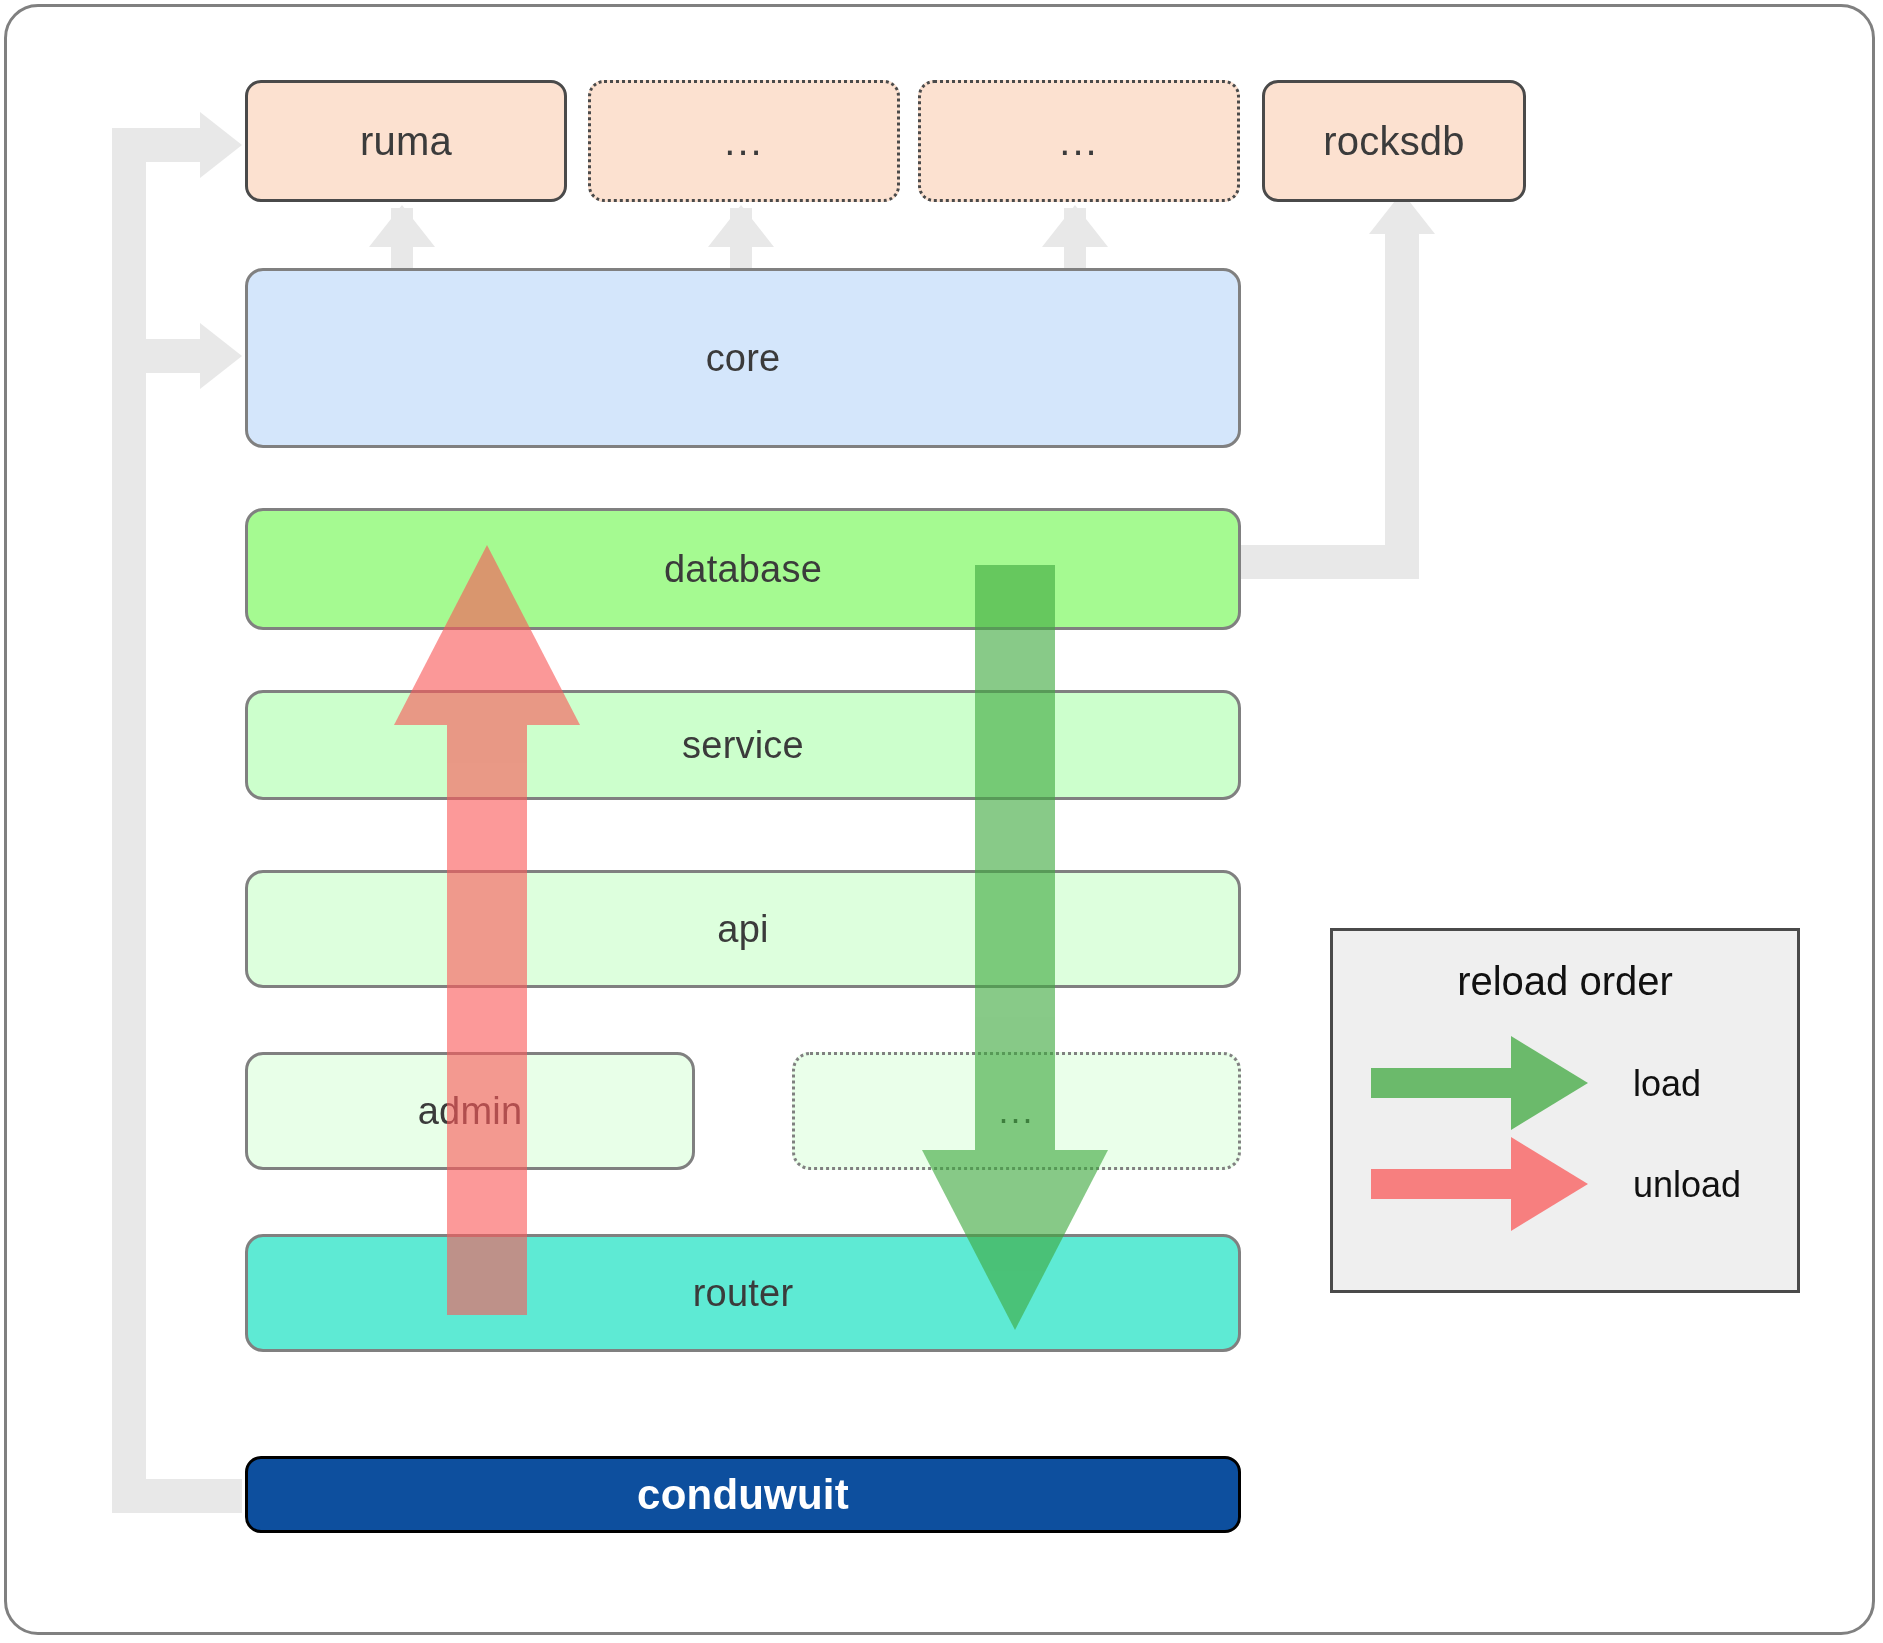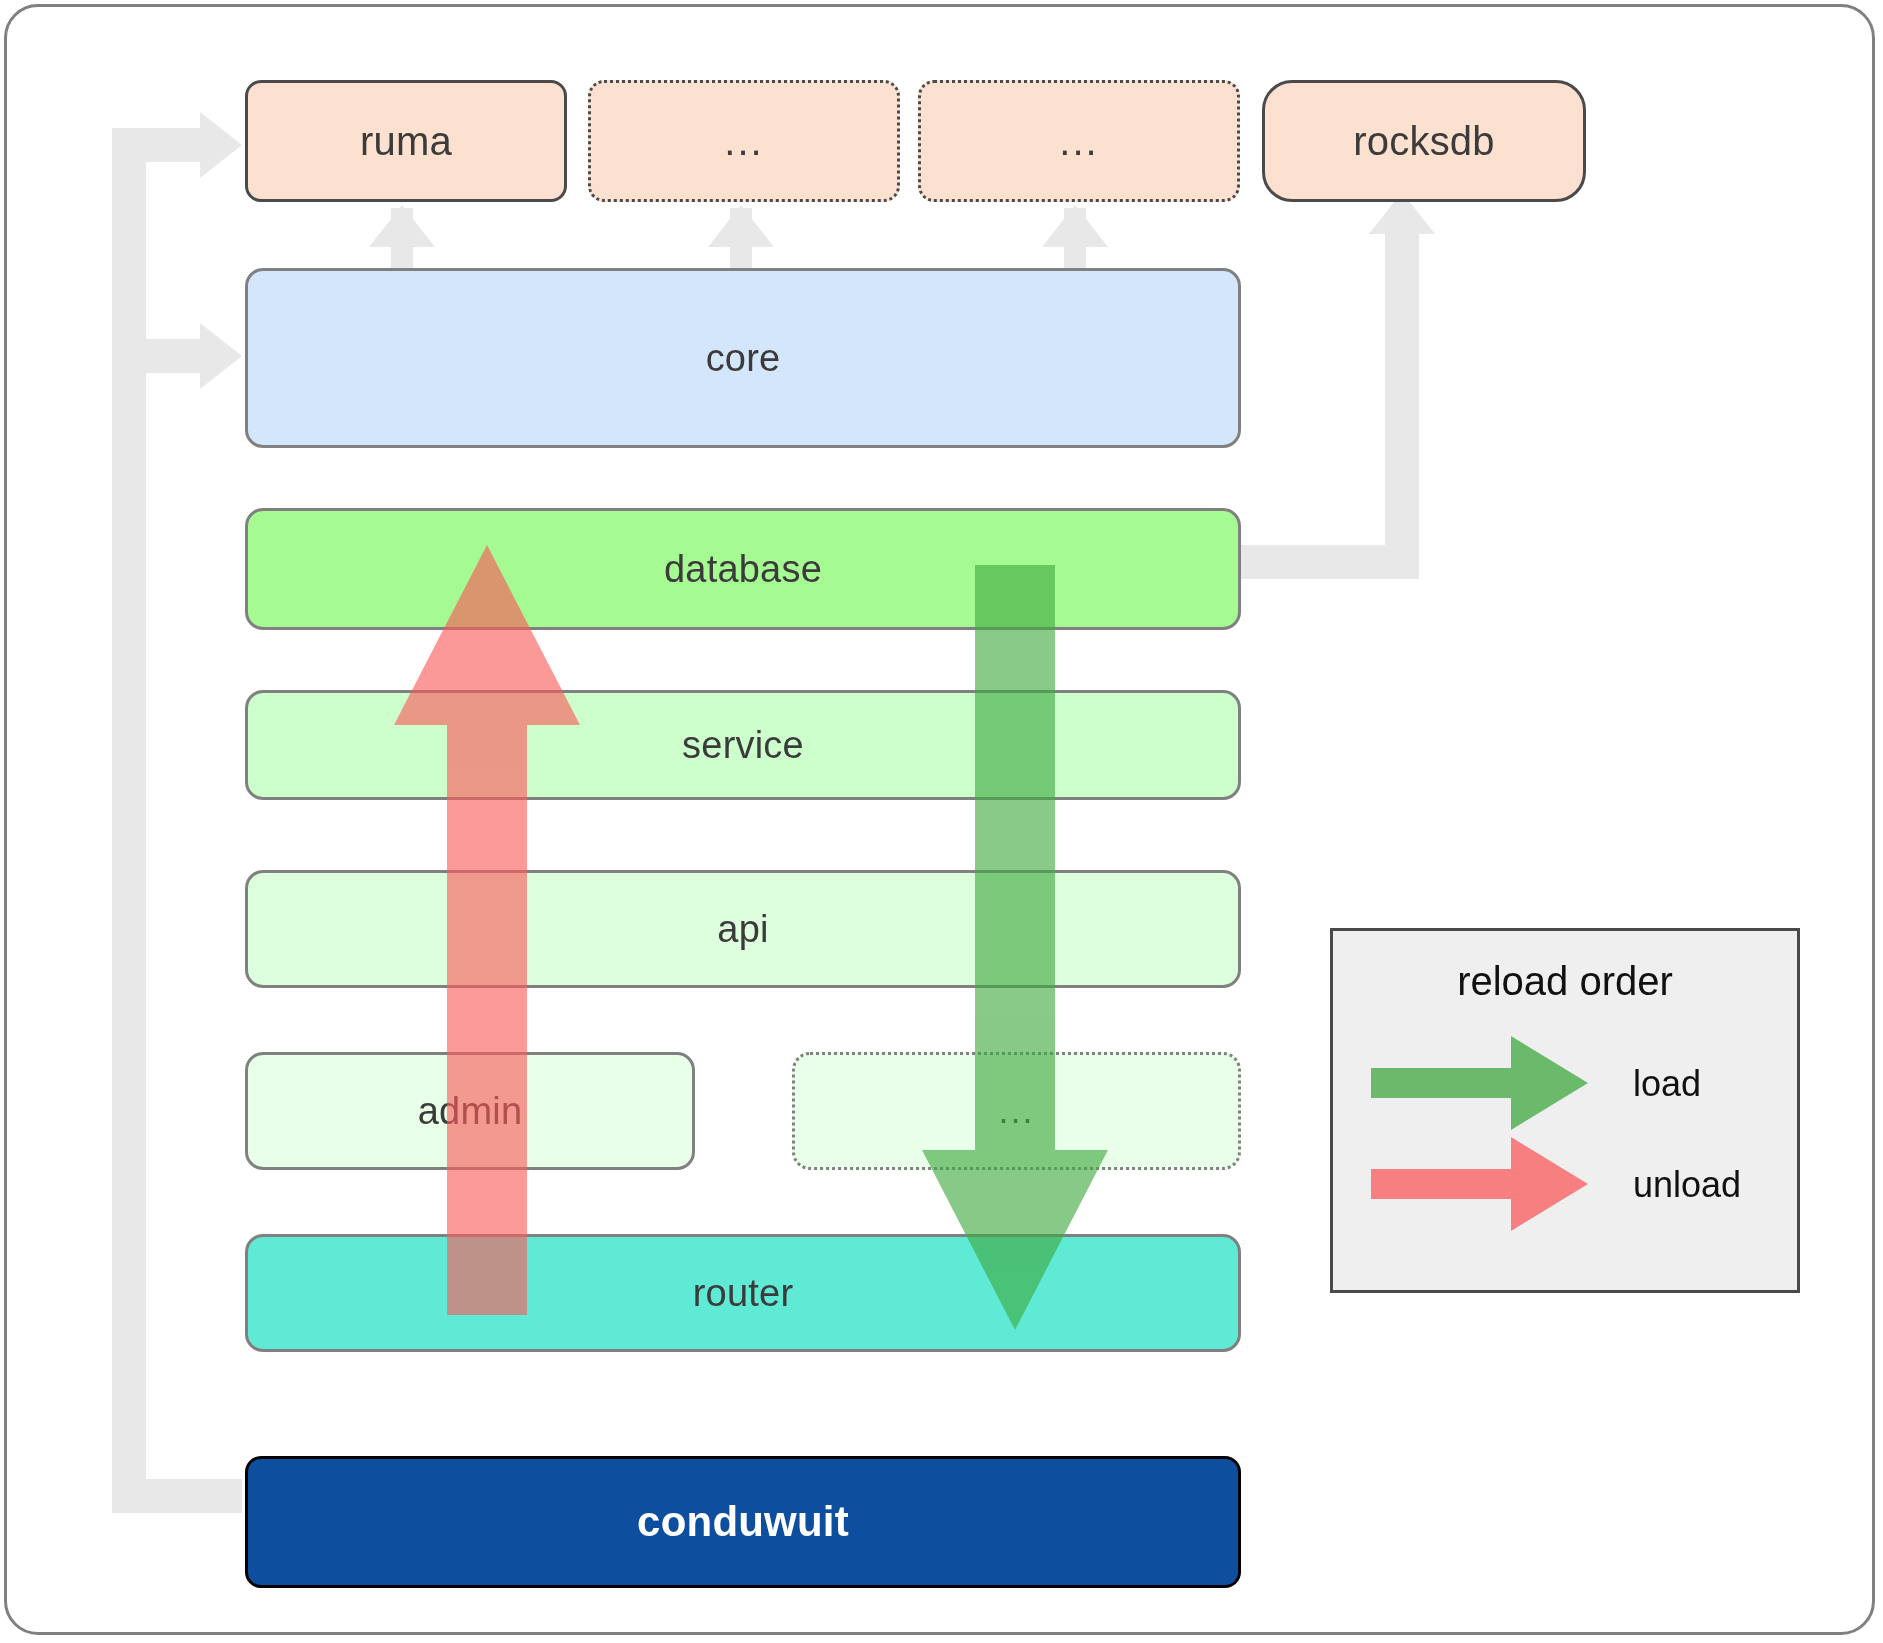--- a/index.html
+++ b/index.html
@@ -168,21 +168,21 @@
   </div>
 
   <div class="node dep dashed dots" style="left:588px; top:80px; width:312px;">
     <span class="lbl">...</span>
   </div>
 
   <div class="node dep dashed dots" style="left:918px; top:80px; width:322px;">
     <span class="lbl">...</span>
   </div>
 
-  <div class="node dep" style="left:1262px; top:80px; width:324px;border-radius:30px;">
+  <div class="node dep" style="left:1262px; top:80px; width:264px;">
     <span class="lbl">rocksdb</span>
   </div>
 
   <div class="node layer db-box" style="left:245px; top:508px; width:996px; height:122px;">
     <span class="lbl">database</span>
   </div>
 
   <div class="node layer core-box" style="left:245px; top:268px; width:996px; height:180px;">
     <span class="lbl">core</span>
   </div>
@@ -200,21 +200,21 @@
   </div>
 
   <div class="node layer dotted ell-box" style="left:792px; top:1052px; width:449px; height:118px;">
     <span class="lbl" style="font-size:36px; letter-spacing:2px;">...</span>
   </div>
 
   <div class="node layer router-box" style="left:245px; top:1234px; width:996px; height:118px;">
     <span class="lbl">router</span>
   </div>
 
-  <div class="node app-box" style="left:245px; top:1456px; width:996px; height:132px;">
+  <div class="node app-box" style="left:245px; top:1456px; width:996px; height:77px;">
     <span class="lbl">conduwuit</span>
   </div>
 
   <div id="legend" style="left:1330px; top:928px; width:470px; height:365px;">
     <div id="legend-title" style="top:28px;">reload order</div>
 
     <svg width="470" height="365" style="position:absolute; left:0; top:0;">
 
       <g opacity="0.75">
         <rect x="38" y="137" width="175" height="30" fill="#3FA93F"></rect>

